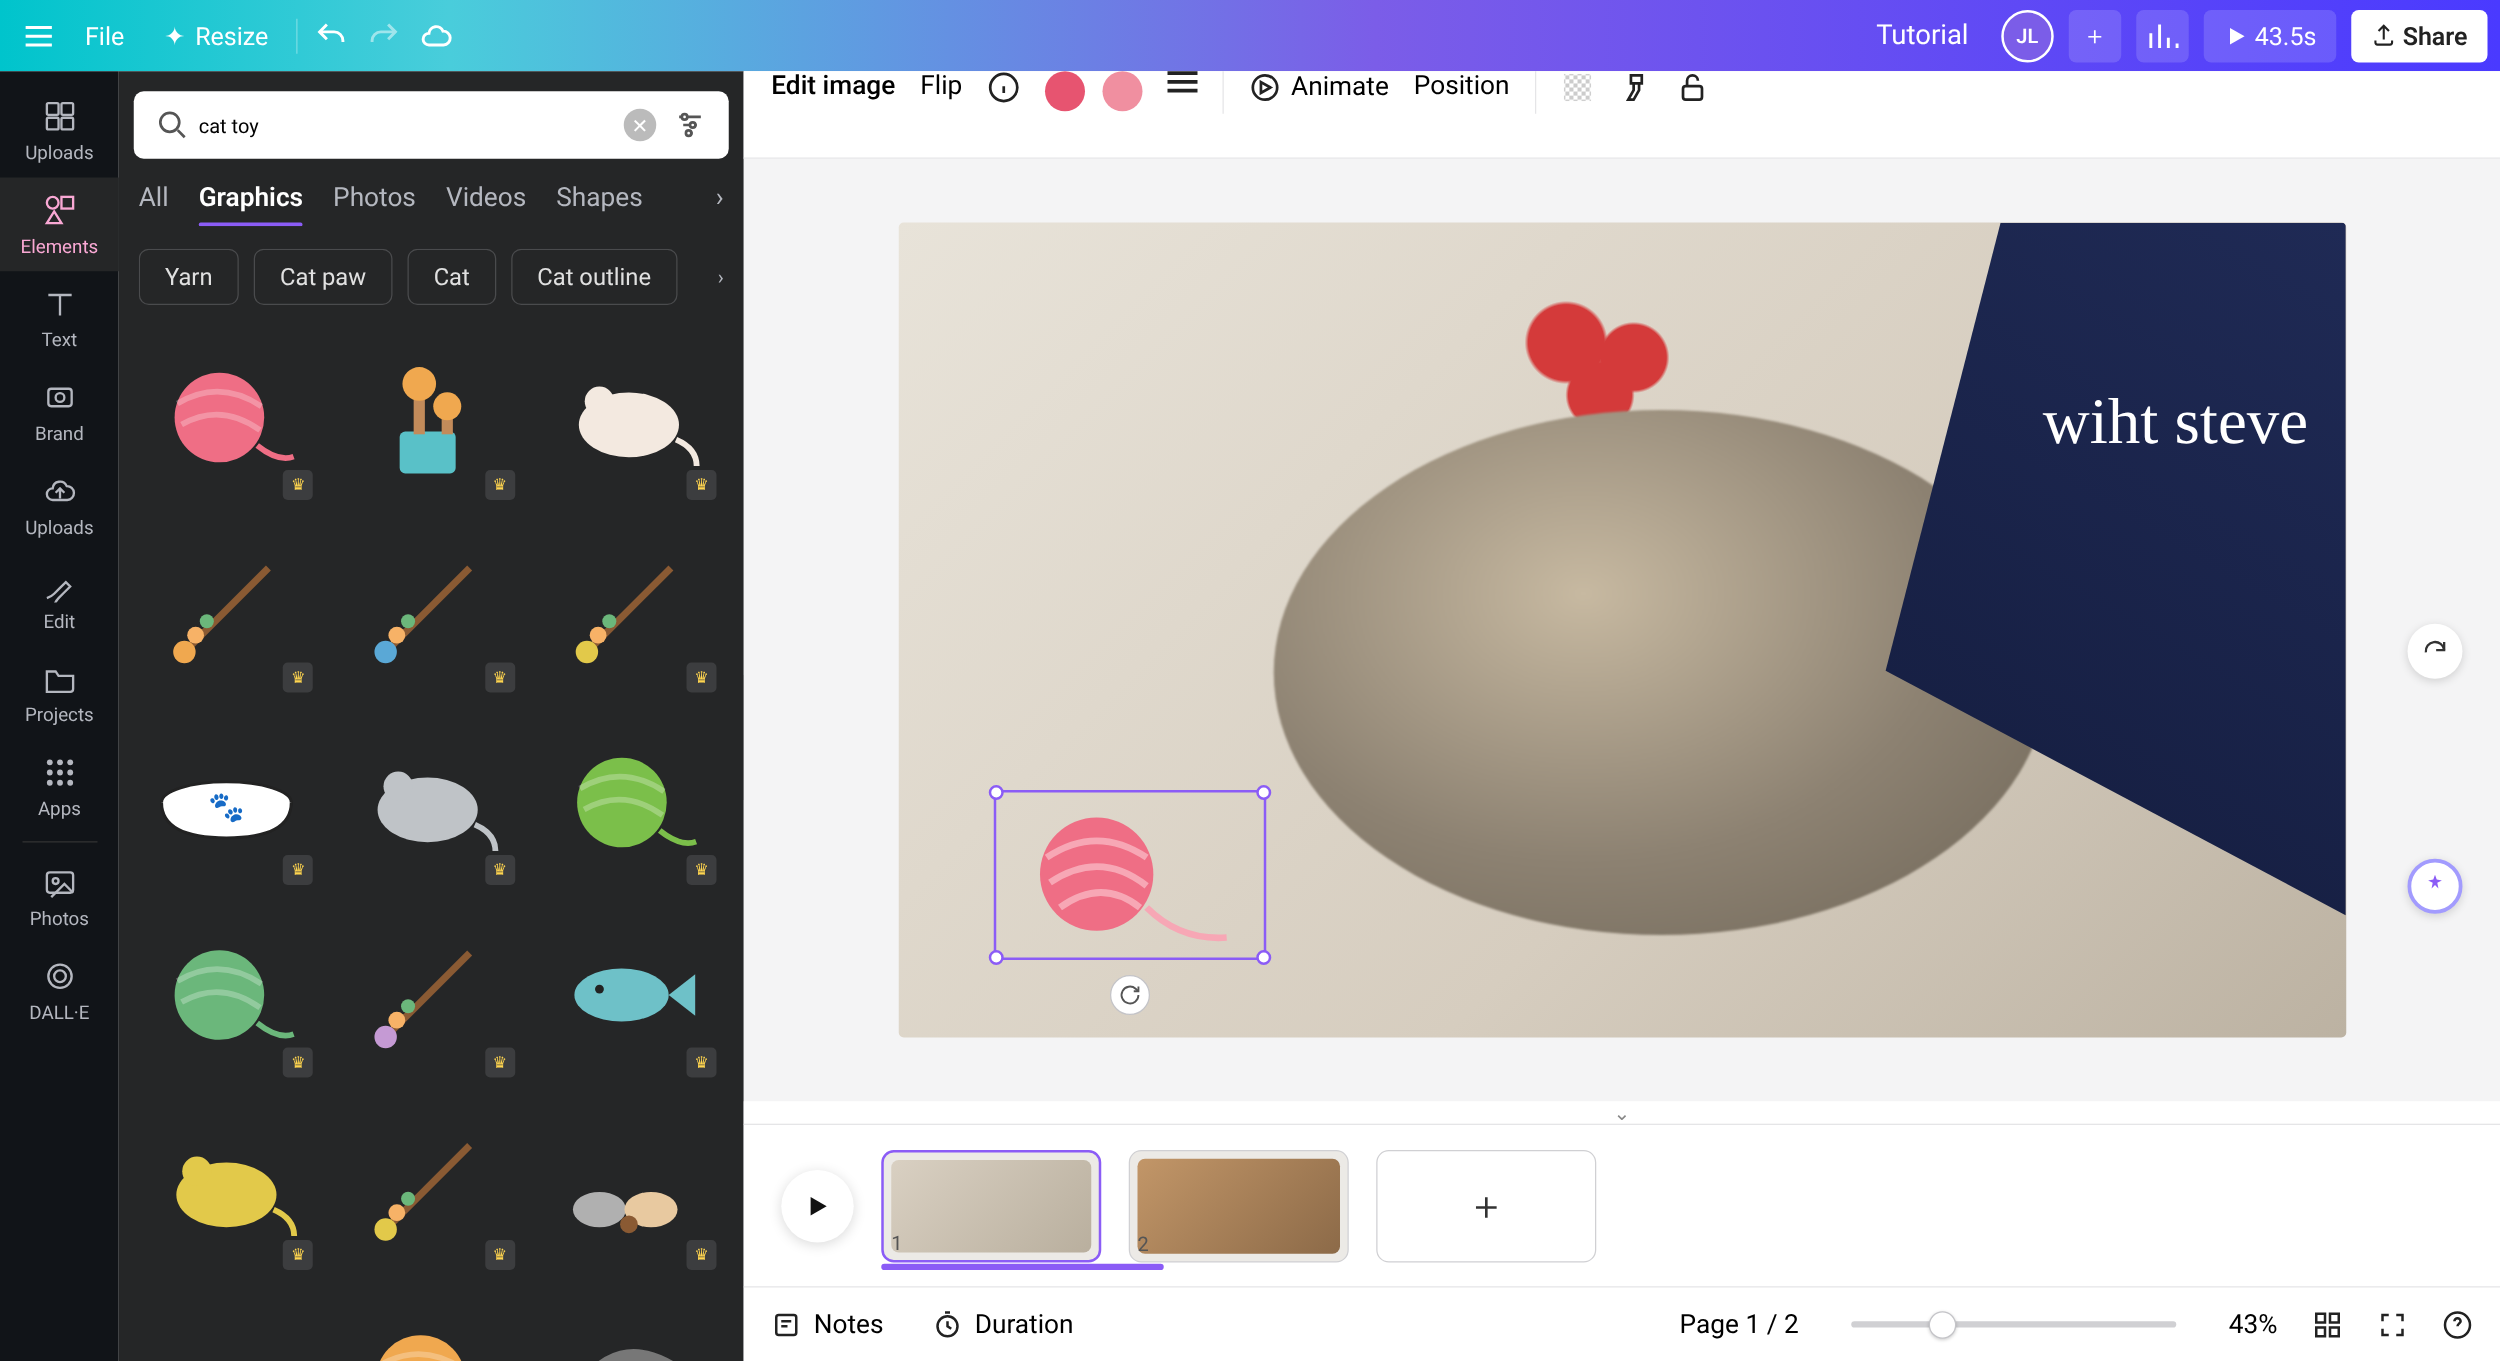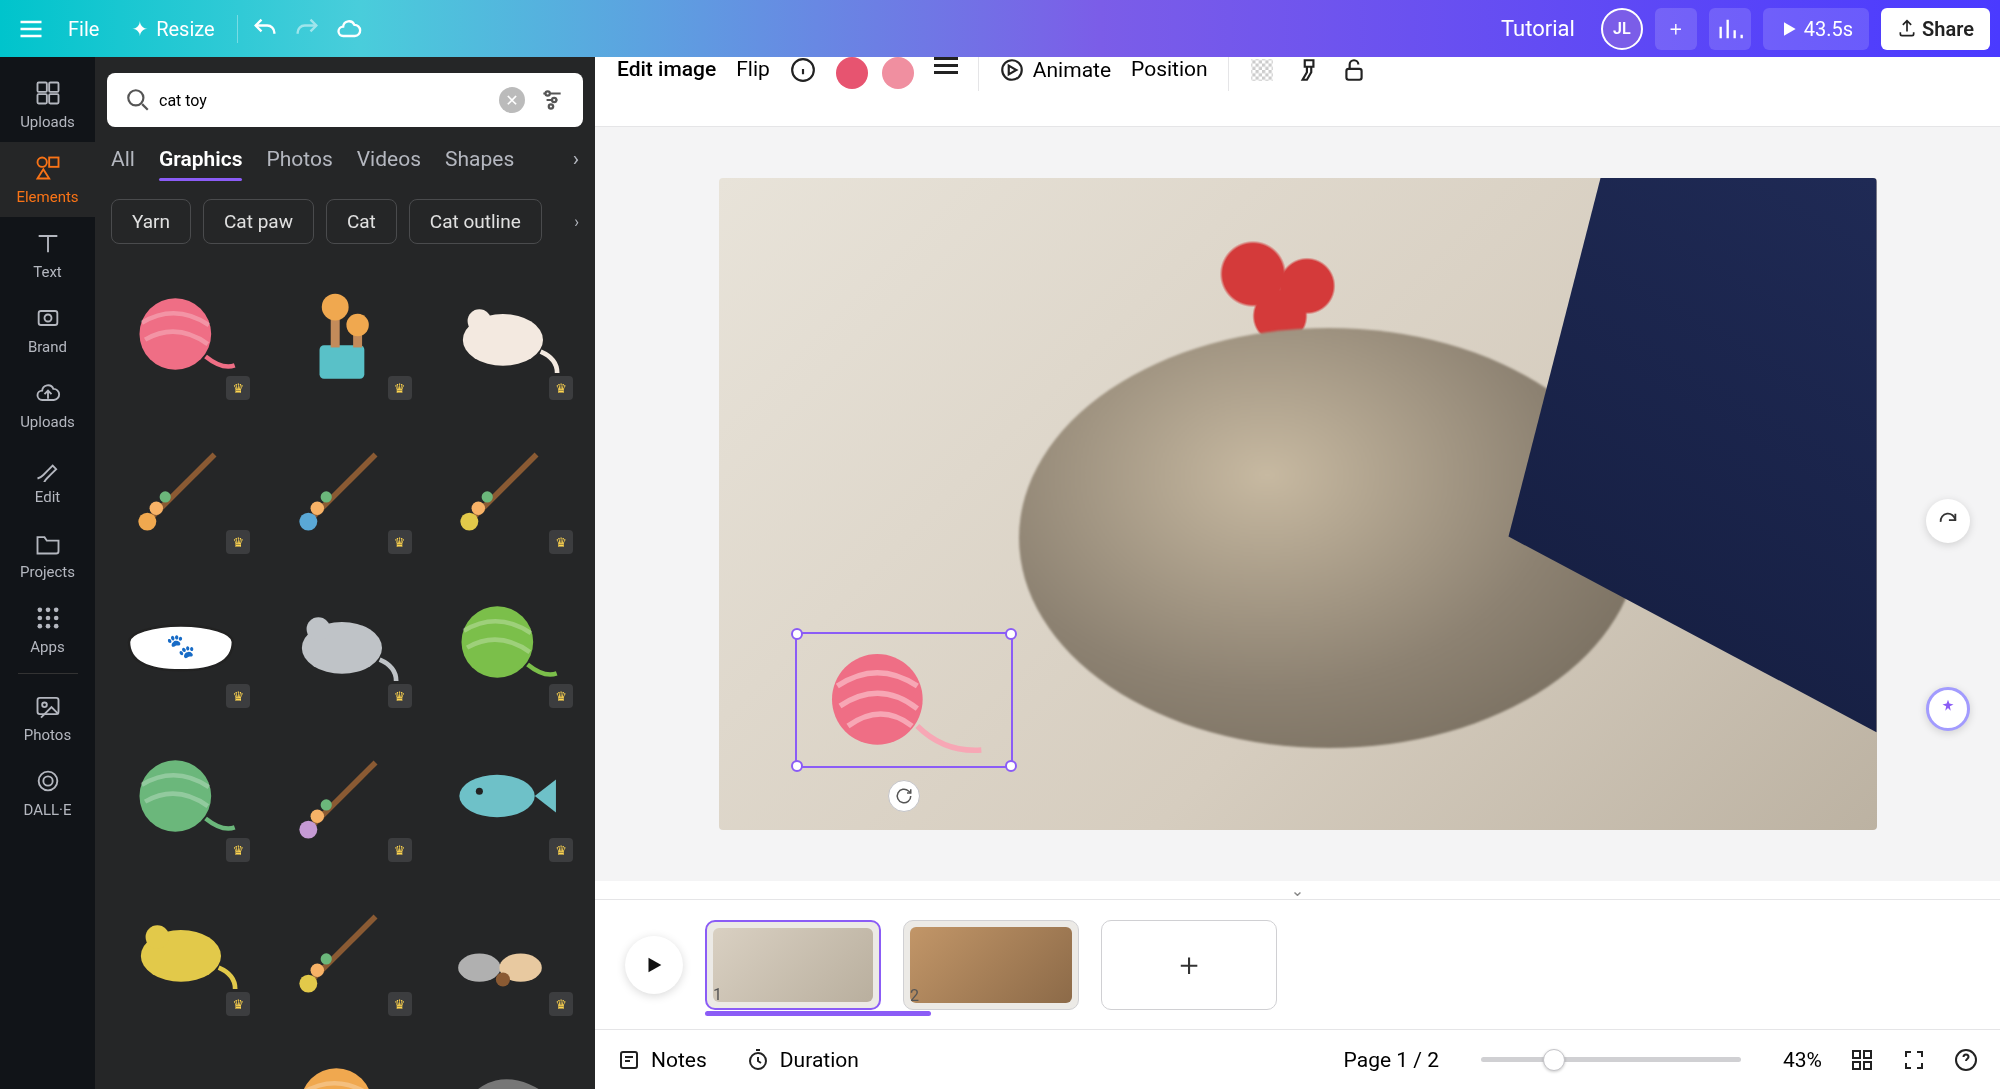--- a/index.html
+++ b/index.html
@@ -15,21 +15,21 @@
 .tb-spacer{flex:1;}
 .tb-pill{background:rgba(255,255,255,.15);border-radius:6px;margin-left:12px;}
 .tb-share{background:#fff;color:#222;font-weight:600;}
 .avatar{width:42px;height:42px;border-radius:50%;background:#7b5de8;display:flex;align-items:center;justify-content:center;font-weight:600;margin-left:10px;border:2px solid #fff;}
 
 
 .rail{position:absolute;top:57px;left:0;width:95px;bottom:0;background:#111418;color:#b4b7bf;
   display:flex;flex-direction:column;align-items:center;padding-top:10px;}
 .rail-item{width:95px;height:75px;display:flex;flex-direction:column;align-items:center;justify-content:center;
   gap:6px;font-size:15px;cursor:pointer;}
-.rail-item.active{background:#252627;color:#f97316;}
+.rail-item.active{background:#252627;color:#f9a8d4;}
 .rail-ico{width:28px;height:28px;}
 .rail-hr{width:60px;height:1px;background:#333;margin:6px 0;}
 
 
 .panel{position:absolute;top:57px;left:95px;width:500px;bottom:0;background:#252627;color:#fff;
   display:flex;flex-direction:column;padding:16px 12px 0 12px;}
 .search{display:flex;align-items:center;background:#fff;border-radius:8px;height:54px;padding:0 10px;color:#222;}
 .search input{flex:1;border:0;outline:0;font-size:16px;background:transparent;}
 .sico{width:26px;height:26px;margin:0 8px;color:#555;}
 .clear-x{width:26px;height:26px;border-radius:50%;background:#bbb;color:#fff;display:flex;align-items:center;justify-content:center;font-size:16px;margin-right:6px;cursor:pointer;}
@@ -535,20 +535,21 @@
           <path d="M8 11V7a4 4 0 018 0"></path>
         </svg>
     </span>
   </div>
 
   <div class="canvas-wrap">
     <div class="page">
       <div class="flower"></div>
       <div class="catshape"></div>
       <div class="arm"></div>
+      <div class="title2">wiht steve</div>
 
       <svg class="yarn-selected" viewBox="0 0 120 90">
         <circle cx="40" cy="40" r="34" fill="#ef6e85"></circle>
         <path d="M10 30q30-20 60 0M12 45q30-20 58 2M18 60q25-18 48 0" stroke="#f7a7b5" stroke-width="4" fill="none"></path>
         <path d="M70 60 q20 20 48 18" stroke="#f7a7b5" stroke-width="4" fill="none"></path>
       </svg>
       <div class="sel">
         <div class="h tl"></div>
         <div class="h tr"></div>
         <div class="h bl"></div>

